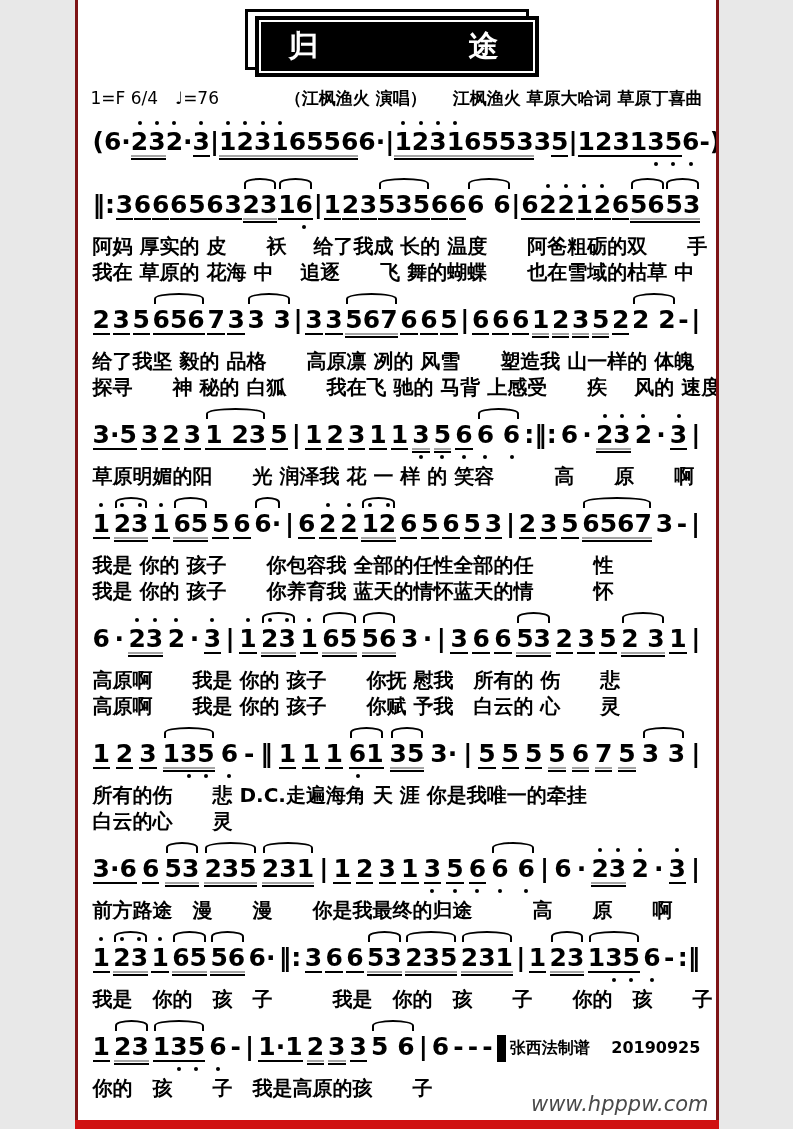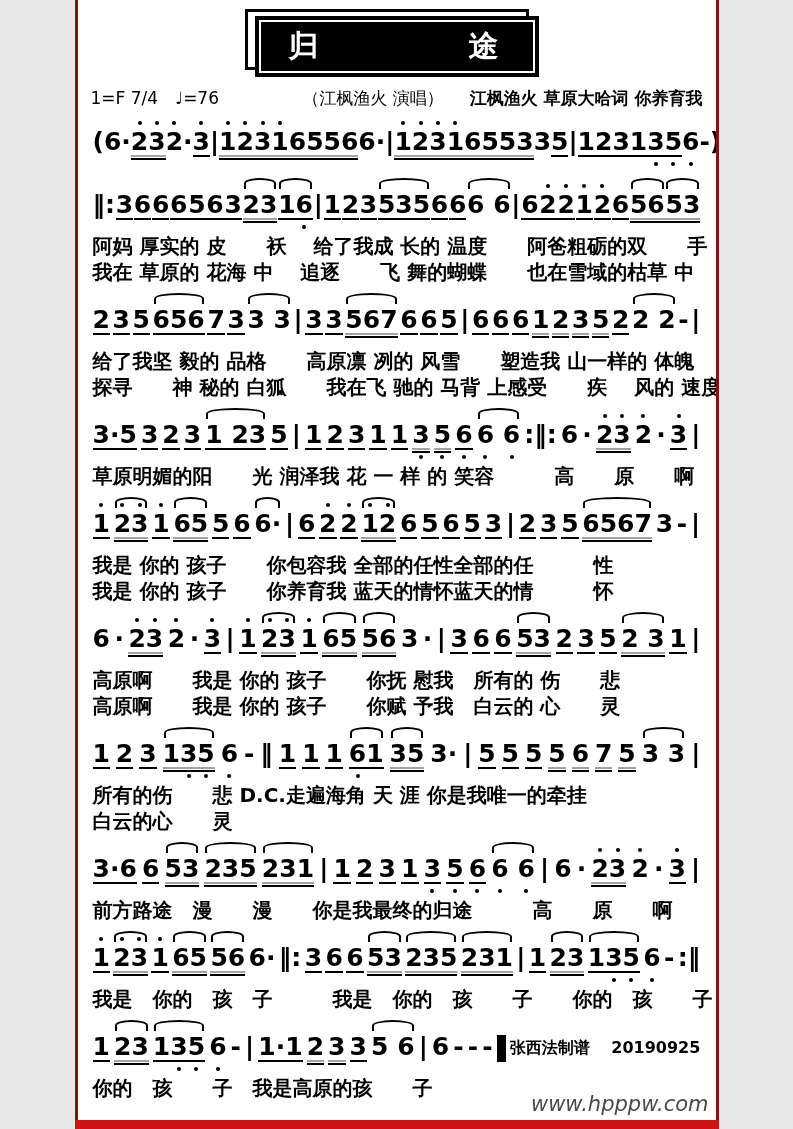--- a/index.html
+++ b/index.html
@@ -18,21 +18,21 @@
   .title-frame { position:absolute; top:-7px; left:-10px; width:100%; height:100%; border:3px solid #000; box-sizing:border-box; }
   .title-box {
     position:relative; background:#000; color:#fff; font-size:30px; font-weight:bold;
     padding:10px 34px; white-space:pre; letter-spacing:6px;
     box-shadow: inset 0 0 0 4px #000, inset 0 0 0 6px #fff;
   }
 
   
   .meta { display:flex; align-items:baseline; padding:10px 16px 0 16px; font-size:17px; }
   .meta-left { flex:1; font-weight:normal; white-space:pre; }
-  .meta-center { font-weight:normal; margin-right:26px; white-space:pre; }
+  .meta-center { font-weight:bold; margin-right:26px; white-space:pre; }
   .meta-right { font-weight:bold; white-space:pre; }
 
   
   .score { padding:2px 16px 0 16px; }
   .line { margin-bottom:5px; }
   .notes {
     display:flex; justify-content:space-between; align-items:baseline;
     padding:17px 2px 13px 2px; font-size:25px; font-weight:bold; line-height:1;
   }
   .tok { position:relative; white-space:pre; }
@@ -67,23 +67,23 @@
   <div class="bottom-bar"></div>
 
   <div class="title-row">
     <div class="title-wrap">
       <div class="title-frame"></div>
       <div class="title-box">归　　　　途</div>
     </div>
   </div>
 
   <div class="meta">
-    <span class="meta-left"><span>1=F</span> <span>7/4</span>　<span>♩=76</span></span>
+    <span class="meta-left"><span>1=F</span> <span>6/4</span>　<span>♩=76</span></span>
     <span class="meta-center">（江枫渔火 演唱）</span>
-    <span class="meta-right">江枫渔火 草原大哈词 你养育我</span>
+    <span class="meta-right">江枫渔火 草原大哈词 草原丁喜曲</span>
   </div>
 
   <div class="score">
       <div class="line">
         <div class="notes">
           <span class="tok"><span class="ch">(</span></span>
           <span class="tok"><span class="ch">6</span><span class="ch">·</span></span>
           <span class="tok u2"><span class="ch da">2</span><span class="ch da">3</span></span>
           <span class="tok"><span class="ch da">2</span><span class="ch">·</span></span>
           <span class="tok u1"><span class="ch da">3</span></span>

